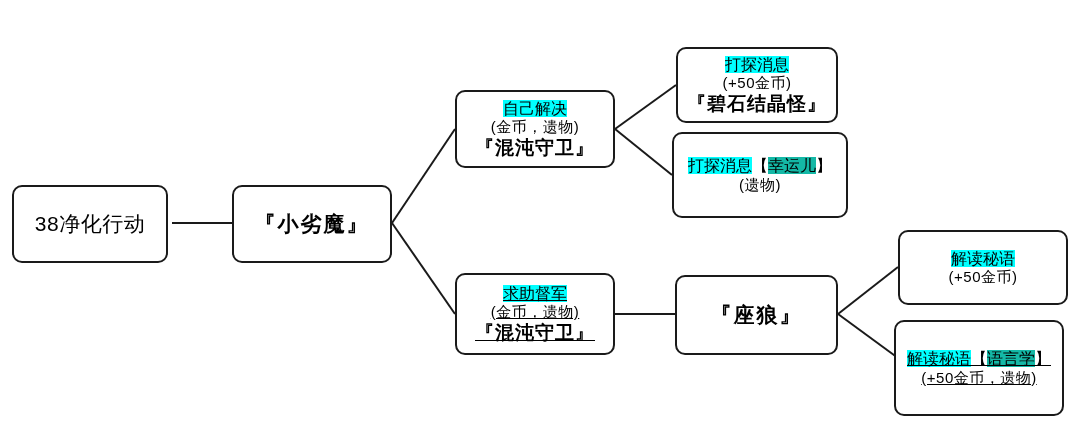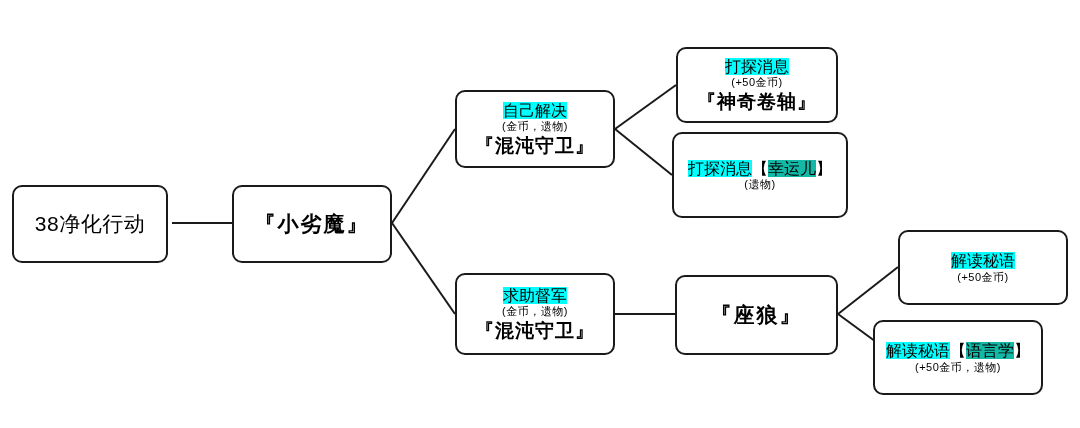--- a/index.html
+++ b/index.html
@@ -39,21 +39,21 @@
     z-index: 2;
   }
   .line {
     white-space: nowrap;
     color: #000000;
   }
   .line-title {
     font-size: 16px;
   }
   .line-reward {
-    font-size: 11px;
+    font-size: 15px;
     letter-spacing: 0.5px;
   }
   .line-entity {
     font-size: 19px;
     font-weight: bold;
     letter-spacing: 1px;
   }
   .line-plain {
     font-size: 21px;
     letter-spacing: 0.5px;
@@ -100,44 +100,44 @@
   <div class="node" style="left:232px; top:185px; width:160px; height:78px;">
     <div class="line line-entity-solo">『小劣魔』</div>
   </div>
 
   <div class="node" style="left:455px; top:90px; width:160px; height:78px;">
     <div class="line line-title"><span class="hl-cyan">自己解决</span></div>
     <div class="line line-reward">(金币，遗物)</div>
     <div class="line line-entity">『混沌守卫』</div>
   </div>
 
-  <div class="node" style="left:455px; top:273px; width:160px; height:82px;">
+  <div class="node" style="left:455px; top:273px; width:160px; height:82px;text-decoration:underline;">
     <div class="line line-title"><span class="hl-cyan">求助督军</span></div>
     <div class="line line-reward">(金币，遗物)</div>
     <div class="line line-entity">『混沌守卫』</div>
   </div>
 
   <div class="node" style="left:676px; top:47px; width:162px; height:76px;">
     <div class="line line-title"><span class="hl-cyan">打探消息</span></div>
     <div class="line line-reward">(+50金币)</div>
-    <div class="line line-entity">『神奇卷轴』</div>
+    <div class="line line-entity">『碧石结晶怪』</div>
   </div>
 
   <div class="node" style="left:672px; top:132px; width:176px; height:86px;">
     <div class="line line-title"><span class="hl-cyan">打探消息</span><span class="brk">【</span><span class="hl-green">幸运儿</span><span class="brk">】</span></div>
     <div class="line line-reward">(遗物)</div>
   </div>
 
   <div class="node" style="left:675px; top:275px; width:163px; height:80px;">
     <div class="line line-entity-solo">『座狼』</div>
   </div>
 
   <div class="node" style="left:898px; top:230px; width:170px; height:75px;">
     <div class="line line-title"><span class="hl-cyan">解读秘语</span></div>
     <div class="line line-reward">(+50金币)</div>
   </div>
 
-  <div class="node" style="left:873px; top:320px; width:170px; height:75px;">
+  <div class="node" style="left:894px; top:320px; width:170px; height:96px;text-decoration:underline;">
     <div class="line line-title"><span class="hl-cyan">解读秘语</span><span class="brk">【</span><span class="hl-green">语言学</span><span class="brk">】</span></div>
     <div class="line line-reward">(+50金币，遗物)</div>
   </div>
 
 </div>
 
 </body></html>

